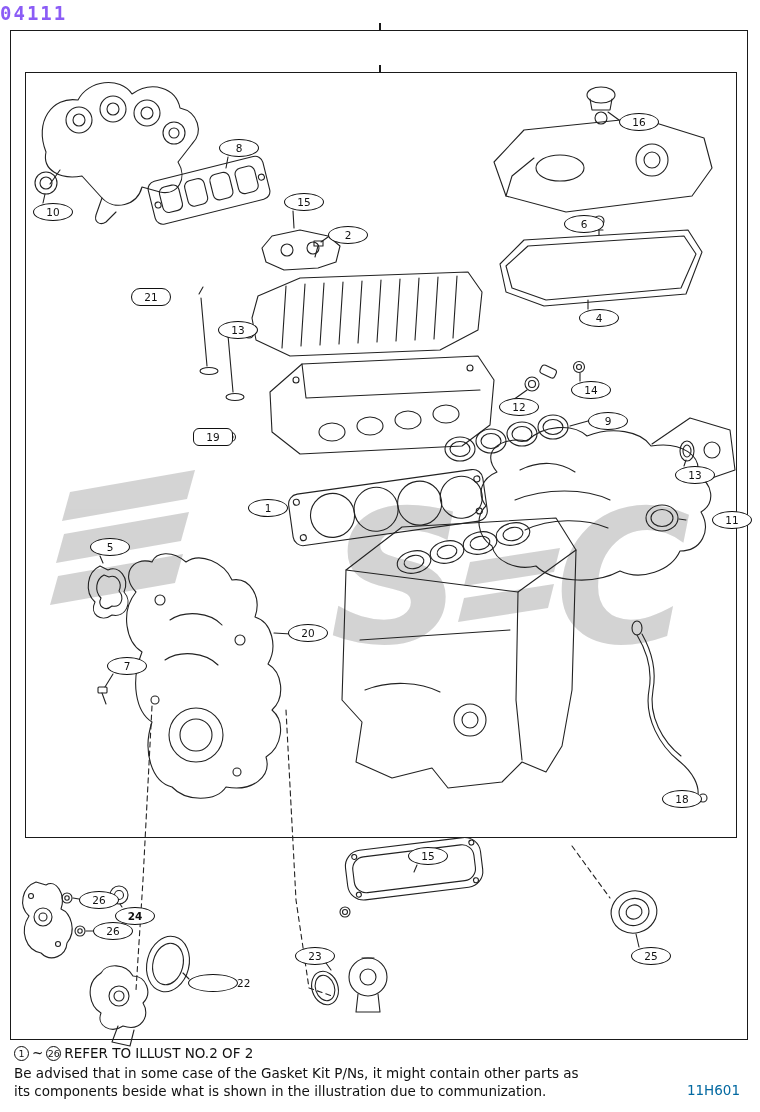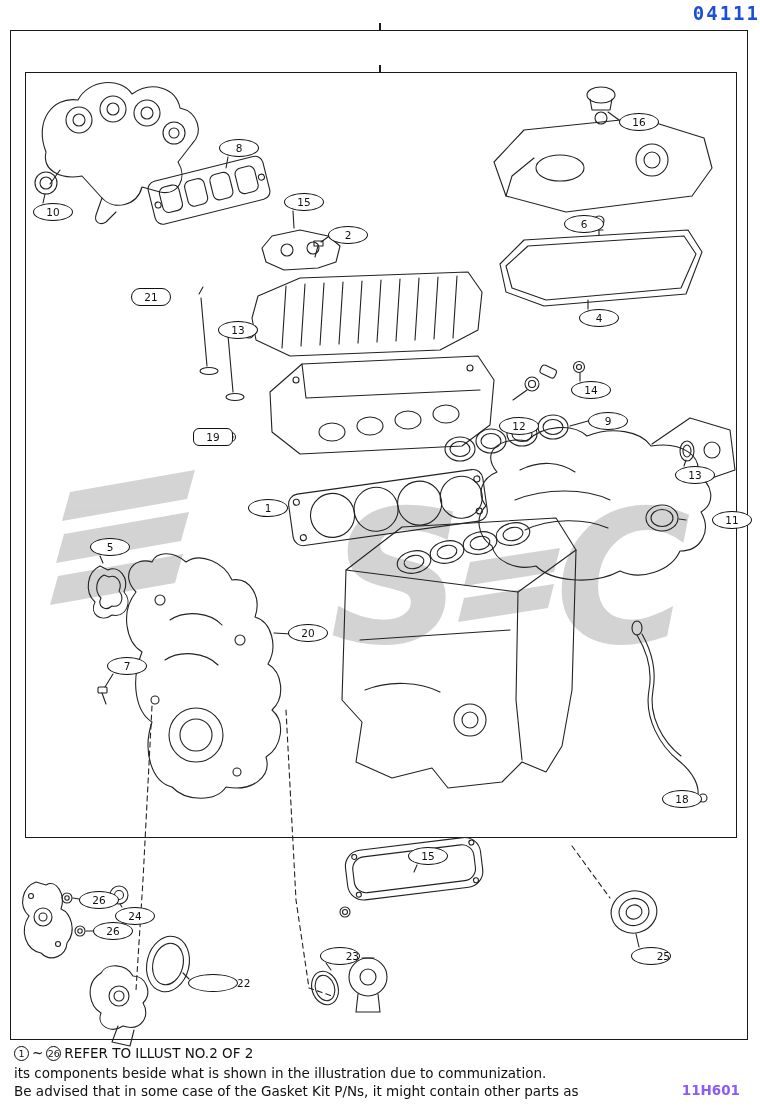--- a/index.html
+++ b/index.html
@@ -4,23 +4,23 @@
 <style>
   html,body { margin:0; padding:0; background:#fff; }
   .page {
     position:relative; width:760px; height:1112px; background:#fff;
     font-family:"DejaVu Sans", sans-serif; color:#111; overflow:hidden;
   }
   .box { position:absolute; border:1.6px solid #1a1a1a; box-sizing:border-box; background:transparent; }
   .outer-box { left:10px; top:30px; width:738px; height:1010px; }
   .inner-box { left:25px; top:72px; width:712px; height:766px; }
   .kit-label {
-    position:absolute; left:0; width:760px; text-align:right;
+    position:absolute; left:0; width:760px; text-align:left;
     font-family:"DejaVu Sans Mono", monospace; font-weight:bold;
-    font-size:19px; letter-spacing:2px; color:#1d4ed8;
+    font-size:19px; letter-spacing:2px; color:#8b5cf6;
   }
   .outer-label { top:2px; }
   .inner-label { top:44px; }
   .tick { position:absolute; width:2px; background:#1a1a1a; left:379px; }
   .outer-tick { top:23px; height:8px; }
   .inner-tick { top:65px; height:8px; }
   svg.drawing { position:absolute; left:0; top:0; }
   #callout-layer { position:absolute; left:0; top:0; width:760px; height:1112px; pointer-events:none; }
   .callout {
     position:absolute; width:40px; height:18px; box-sizing:border-box;
@@ -29,21 +29,21 @@
     pointer-events:auto;
   }
   .footer { position:absolute; left:14px; top:1044px; width:734px; font-size:13.5px; color:#111; }
   .ref-line { display:flex; align-items:center; gap:3px; height:18px; margin-bottom:2px; }
   .circ {
     display:inline-block; width:15px; height:15px; box-sizing:border-box;
     border:1.2px solid #111; border-radius:50%;
     font-size:9.5px; line-height:13px; text-align:center;
   }
   .note { line-height:18px; }
-  .code { position:absolute; right:20px; top:1082px; font-size:13.5px; color:#8b5cf6;font-weight:bold; }
+  .code { position:absolute; right:20px; top:1082px; font-size:13.5px; color:#0369a1; }
 </style>
 </head>
 <body>
 
 <div class="page">
 
   <div class="box outer-box"></div>
   <div class="box inner-box"></div>
   <div class="tick outer-tick"></div>
   <div class="tick inner-tick"></div>
@@ -370,44 +370,44 @@
       <div class="callout" style="left: 33px; top: 203px;">10</div>
       <div class="callout" style="left: 219px; top: 139px;">8</div>
       <div class="callout" style="left: 284px; top: 193px;">15</div>
       <div class="callout" style="left: 328px; top: 226px;">2</div>
       <div class="callout" style="left: 131px; top: 288px; border-radius: 9px;">21</div>
       <div class="callout" style="left: 218px; top: 321px;">13</div>
       <div class="callout" style="left: 193px; top: 428px; border-radius: 6px;">19</div>
       <div class="callout" style="left: 619px; top: 113px;">16</div>
       <div class="callout" style="left: 564px; top: 215px;">6</div>
       <div class="callout" style="left: 579px; top: 309px;">4</div>
-      <div class="callout" style="left: 499px; top: 398px; margin-top: 19px;">12</div>
+      <div class="callout" style="left: 499px; top: 398px;">12</div>
       <div class="callout" style="left: 571px; top: 381px;">14</div>
       <div class="callout" style="left: 588px; top: 412px;">9</div>
       <div class="callout" style="left: 675px; top: 466px;">13</div>
       <div class="callout" style="left: 712px; top: 511px;">11</div>
       <div class="callout" style="left: 248px; top: 499px;">1</div>
       <div class="callout" style="left: 90px; top: 538px;">5</div>
       <div class="callout" style="left: 256px; top: 624px; margin-left: 32px;">20</div>
       <div class="callout" style="left: 107px; top: 657px;">7</div>
       <div class="callout" style="left: 662px; top: 790px;">18</div>
       <div class="callout" style="left: 408px; top: 847px;">15</div>
       <div class="callout" style="left: 79px; top: 891px;">26</div>
-      <div class="callout" style="left: 115px; top: 907px;">24</div>
+      <div class="callout" style="left: 115px; top: 907px; font-weight: bold;">24</div>
       <div class="callout" style="left: 93px; top: 922px;">26</div>
       <div class="callout" style="left: 188px; top: 974px; padding-left: 48px;">22</div>
-      <div class="callout" style="left: 320px; top: 947px; text-align: right;">23</div>
-      <div class="callout" style="left: 631px; top: 947px; text-align: right;">25</div>
+      <div class="callout" style="left: 295px; top: 947px;">23</div>
+      <div class="callout" style="left: 631px; top: 947px;">25</div>
     </div>
 
   <div class="footer">
     <div class="ref-line">
       <span class="circ">1</span>
       <span>~</span>
       <span class="circ">26</span>
       <span class="ref-text">REFER TO ILLUST NO.2 OF 2</span>
     </div>
+    <div class="note">Be advised that in some case of the Gasket Kit P/Ns,  it might contain other parts as</div>
     <div class="note">its components beside what is shown in the illustration due to communization.</div>
-    <div class="note">Be advised that in some case of the Gasket Kit P/Ns,  it might contain other parts as</div>
   </div>
   <div class="code">11H601</div>
 
 </div>
 
 </body></html>

